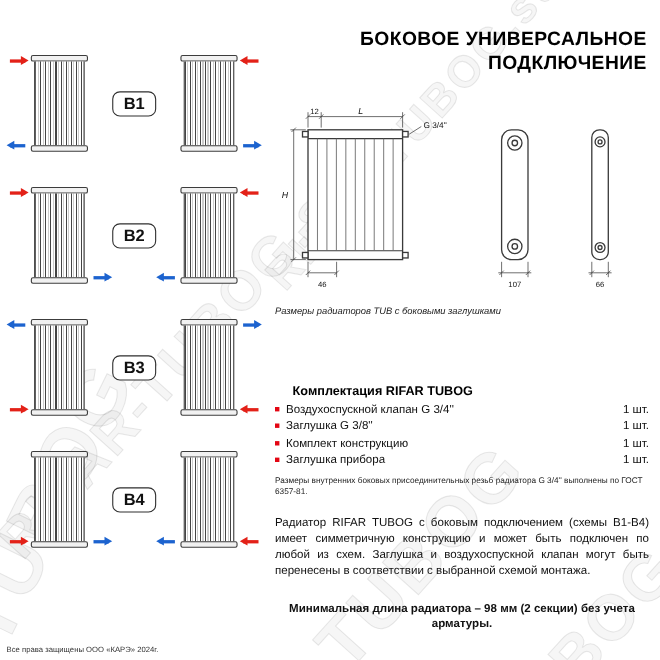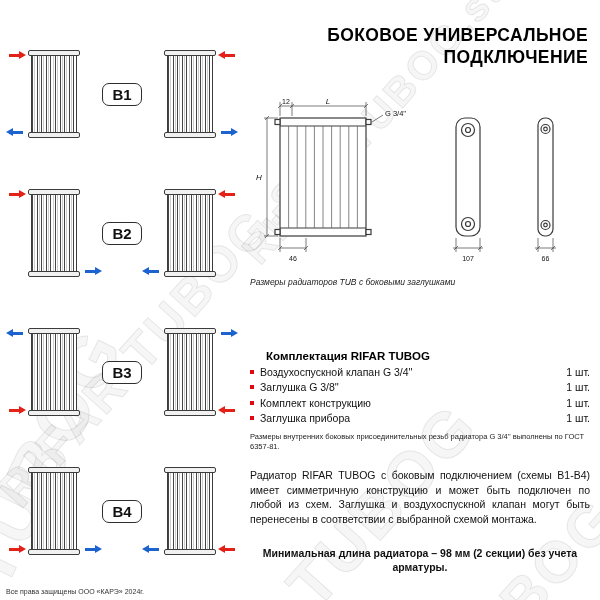--- a/index.html
+++ b/index.html
@@ -20,21 +20,21 @@
   .wm4{font-size:40px;left:250px;top:235px;transform:rotate(-48deg);}
   .wm5{font-size:58px;left:455px;top:640px;transform:rotate(-48deg);}
 
   
   .title{
     position:absolute;top:24px;right:12px;margin:0;z-index:2;text-align:right;
     font-size:17.5px;font-weight:bold;line-height:1.28;letter-spacing:.4px;color:#000;
   }
 
   
-  .schemes{position:absolute;left:6px;top:44px;width:232px;z-index:2;display:flex;flex-direction:column;gap:39px;}
+  .schemes{position:absolute;left:6px;top:44px;width:232px;z-index:2;display:flex;flex-direction:column;gap:20px;}
   .scheme-row{position:relative;height:100px;display:flex;align-items:center;justify-content:space-between;padding:0 22px;box-sizing:border-box;}
   .rad-wrap{position:relative;width:52px;flex:none;}
   .radiator{width:52px;}
   .rad-cap{height:6px;border:1.3px solid #3c3c3c;border-radius:2px;background:#f1f1f1;box-sizing:border-box;}
   .rad-body{
     height:76px;margin:0 3px;
     border-left:1px solid #3c3c3c;border-right:1px solid #3c3c3c;
     background:repeating-linear-gradient(90deg,#444 0 1px,#ffffff 1px 2.2px,#cccccc 2.2px 3.2px,#ffffff 3.2px 4.6px);
   }
   .scheme-label{

